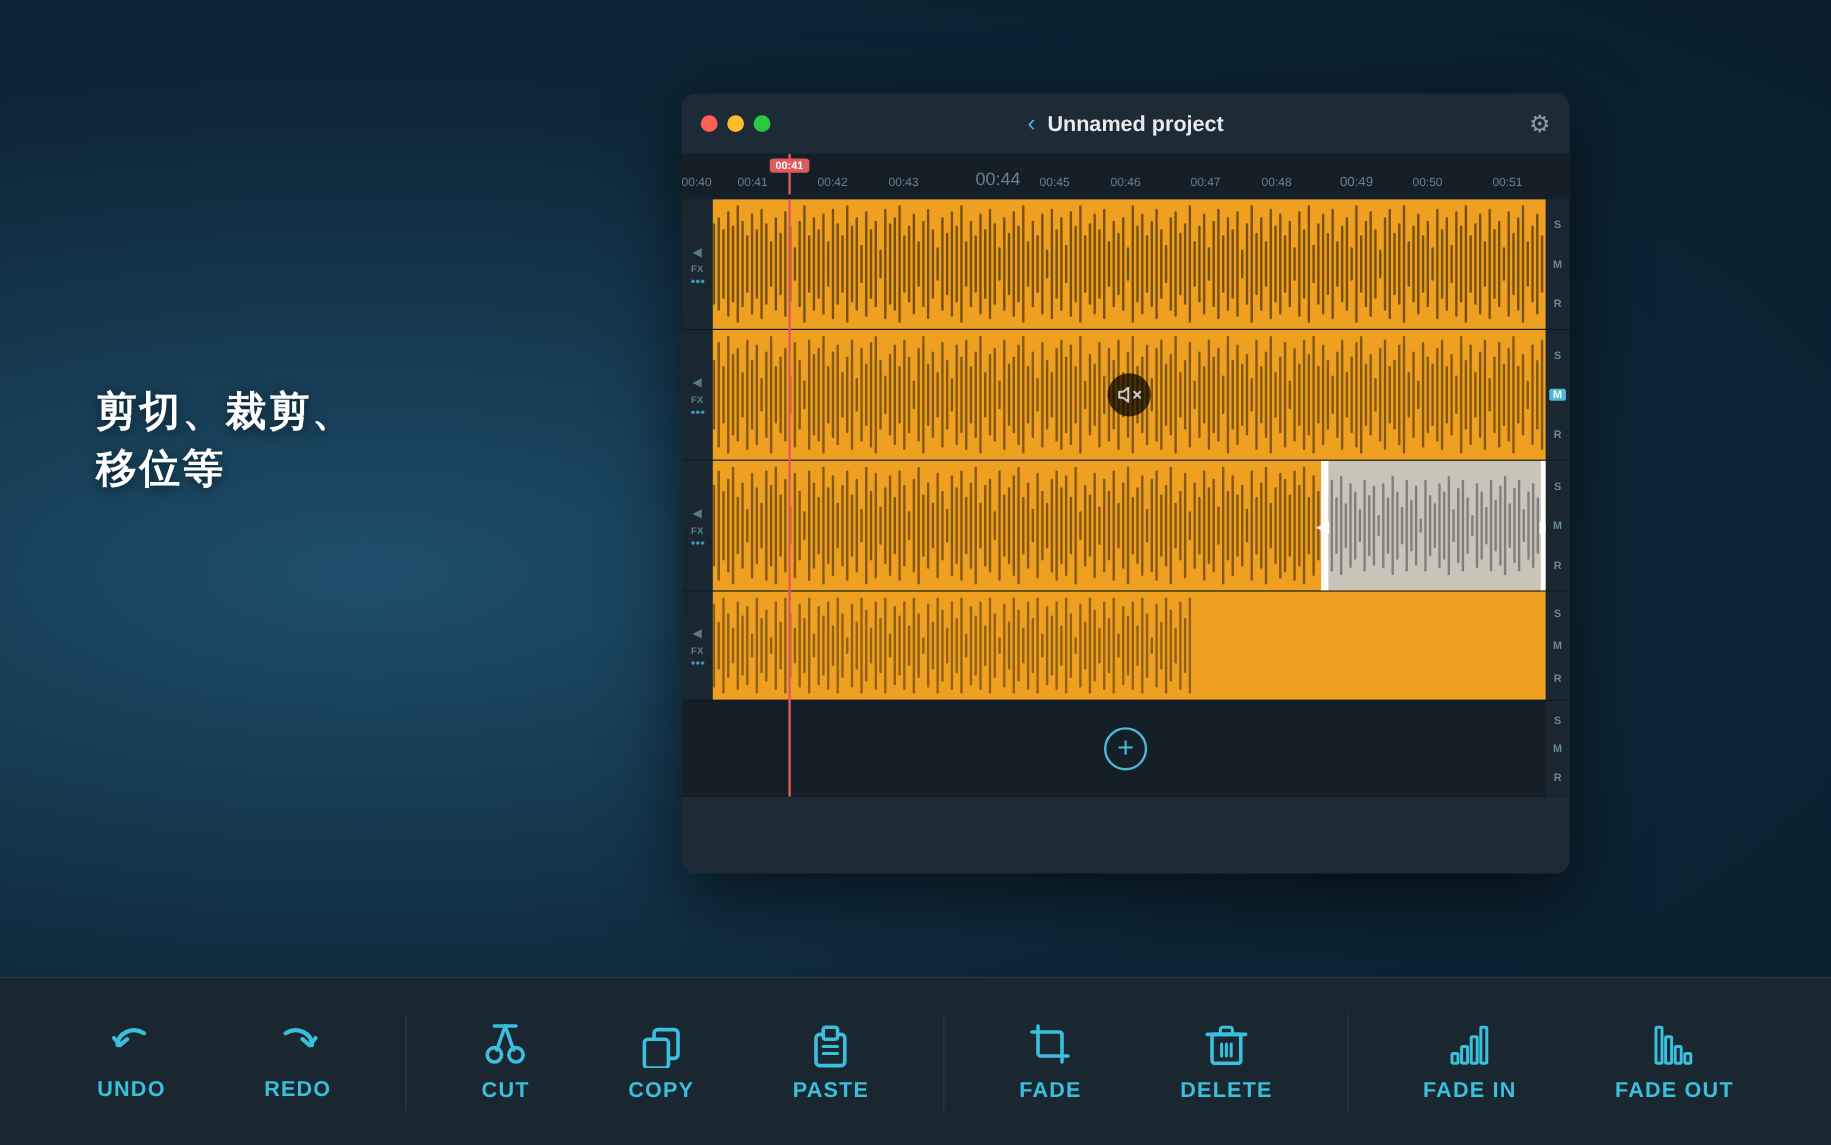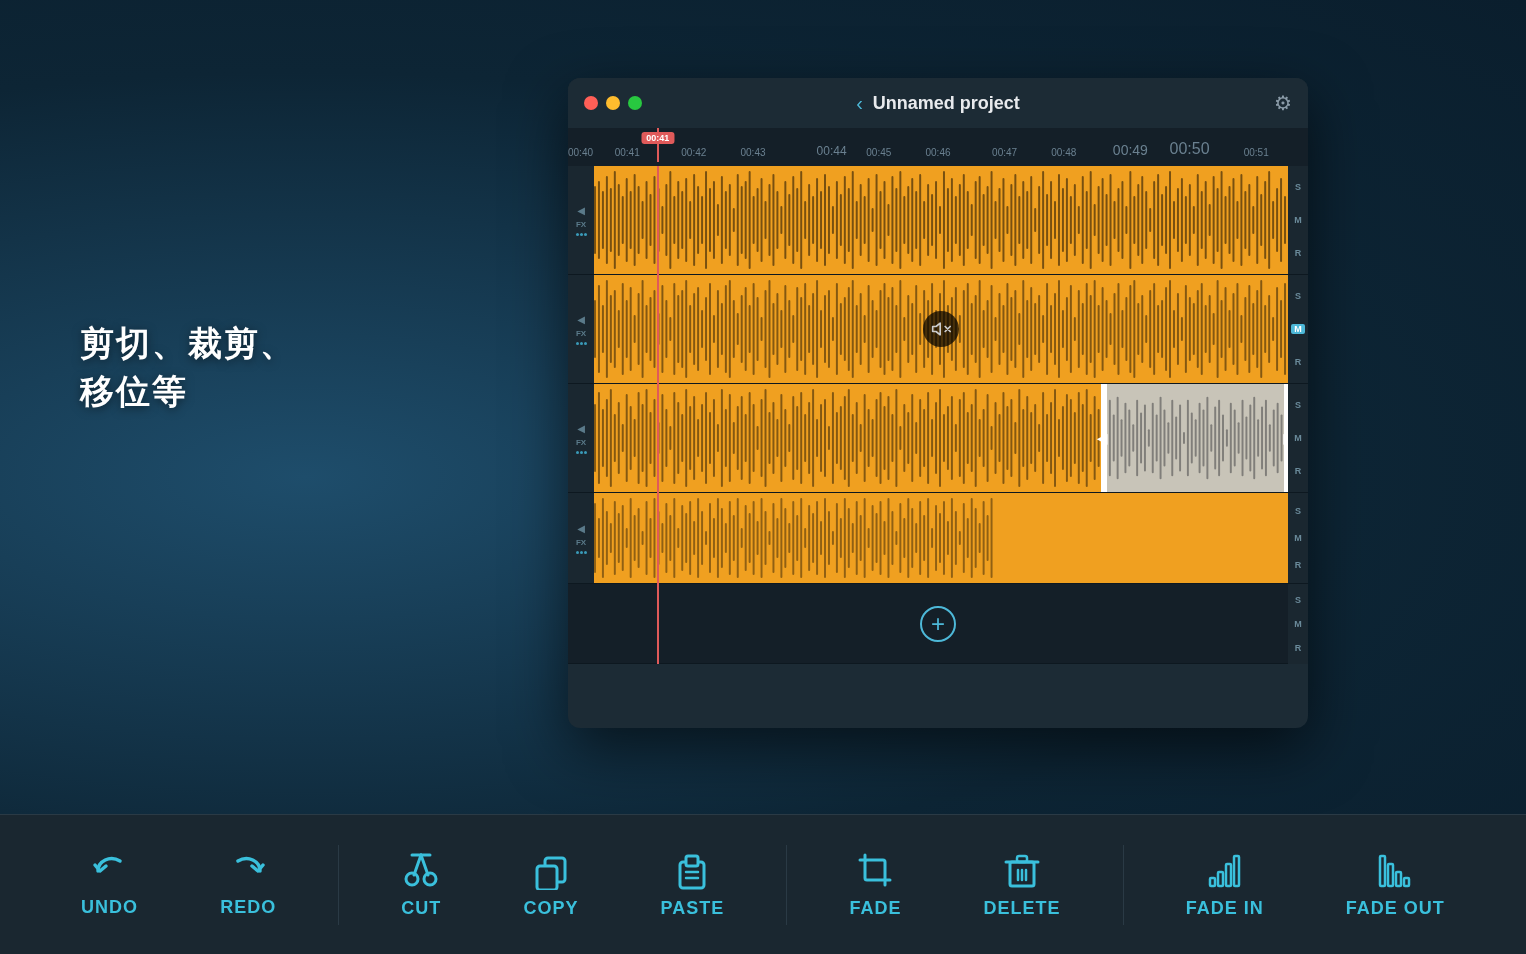--- a/index.html
+++ b/index.html
@@ -219,27 +219,27 @@
     </div>
     <div class="settings-btn">⚙</div>
   </div>
 
   <div class="timeline-ruler" style="position:relative; height:38px;">
     <div style="position:relative; width:100%; height:100%; display:flex; align-items:flex-end; padding-bottom:4px;">
       <div style="position:absolute; left:0%; color:#6a8090; font-size:10px; transform:translateX(0);">00:40</div>
       <div style="position:absolute; left:8%; color:#6a8090; font-size:10px; transform:translateX(-50%);">00:41</div>
       <div style="position:absolute; left:17%; color:#6a8090; font-size:10px; transform:translateX(-50%);">00:42</div>
       <div style="position:absolute; left:25%; color:#6a8090; font-size:10px; transform:translateX(-50%);">00:43</div>
-      <div style="position:absolute; left:34%; color:#6a8090; font-size:12px; transform:translateX(-50%);padding-left:24px;">00:44</div>
+      <div style="position:absolute; left:34%; color:#6a8090; font-size:15px; transform:translateX(-50%);padding-left:24px;">00:44</div>
       <div style="position:absolute; left:42%; color:#6a8090; font-size:10px; transform:translateX(-50%);">00:45</div>
       <div style="position:absolute; left:50%; color:#6a8090; font-size:10px; transform:translateX(-50%);">00:46</div>
       <div style="position:absolute; left:59%; color:#6a8090; font-size:10px; transform:translateX(-50%);">00:47</div>
       <div style="position:absolute; left:67%; color:#6a8090; font-size:10px; transform:translateX(-50%);">00:48</div>
-      <div style="position:absolute; left:76%; color:#6a8090; font-size:14px; transform:translateX(-50%);">00:49</div>
-      <div style="position:absolute; left:84%; color:#6a8090; font-size:16px; transform:translateX(-50%);margin-top:16px;">00:50</div>
+      <div style="position:absolute; left:76%; color:#6a8090; font-size:11px; transform:translateX(-50%);">00:49</div>
+      <div style="position:absolute; left:84%; color:#6a8090; font-size:10px; transform:translateX(-50%);margin-top:16px;">00:50</div>
       <div style="position:absolute; left:93%; color:#6a8090; font-size:10px; transform:translateX(-50%);">00:51</div>
 
       <div style="position:absolute; left:12%; top:0; bottom:0; width:2px; background:#e05a5a; z-index:10;">
         <div style="position:absolute; top:4px; left:50%; transform:translateX(-50%); background:#e05a5a; color:white; font-size:9px; padding:1px 5px; border-radius:3px; white-space:nowrap; font-weight:600;">00:41</div>
       </div>
     </div>
   </div>
 
   <div style="position:relative; overflow:hidden; flex:1;">
 

